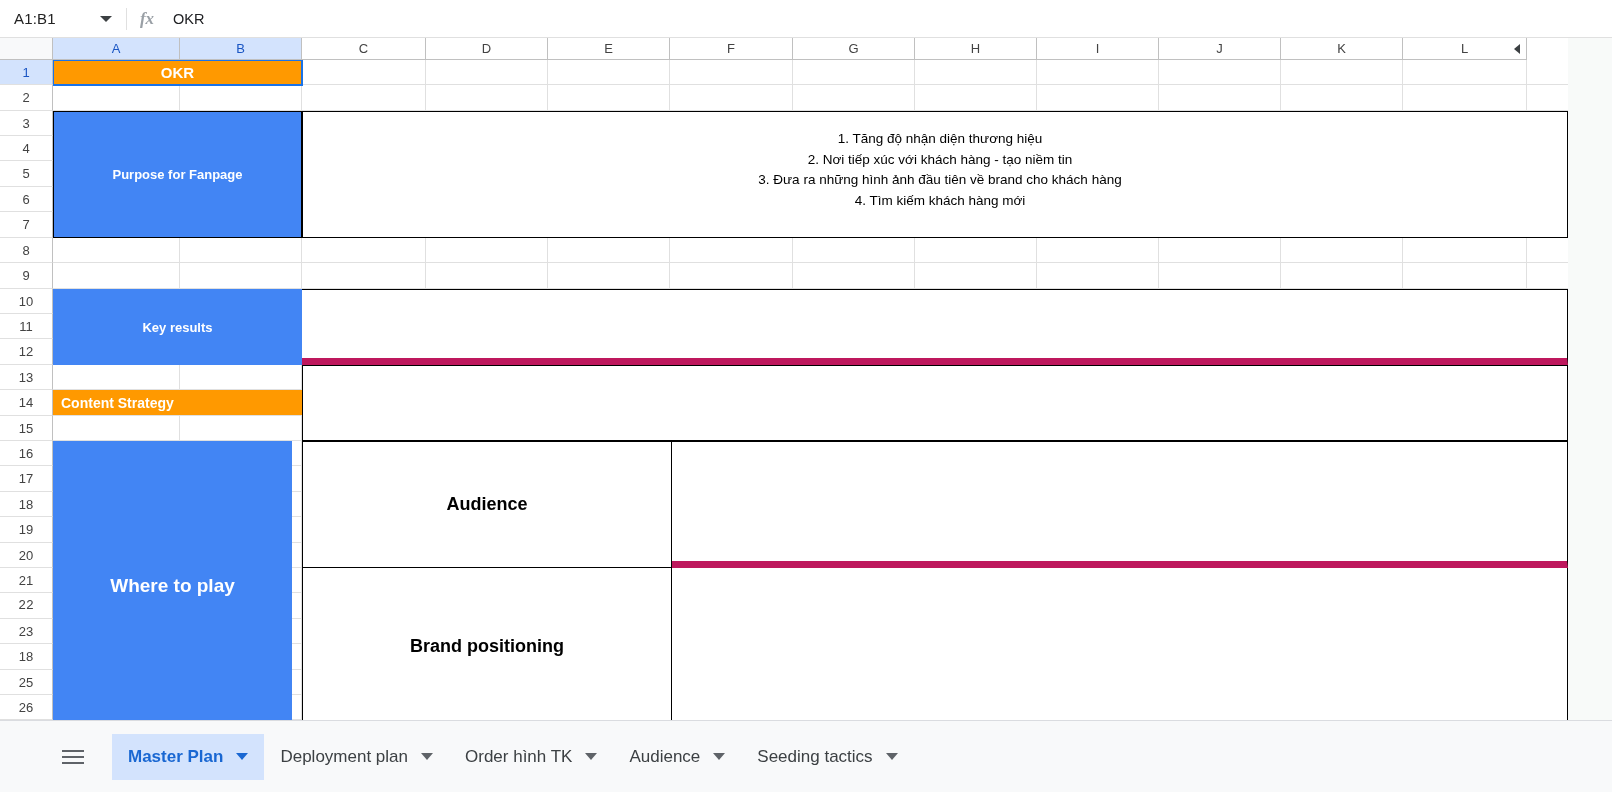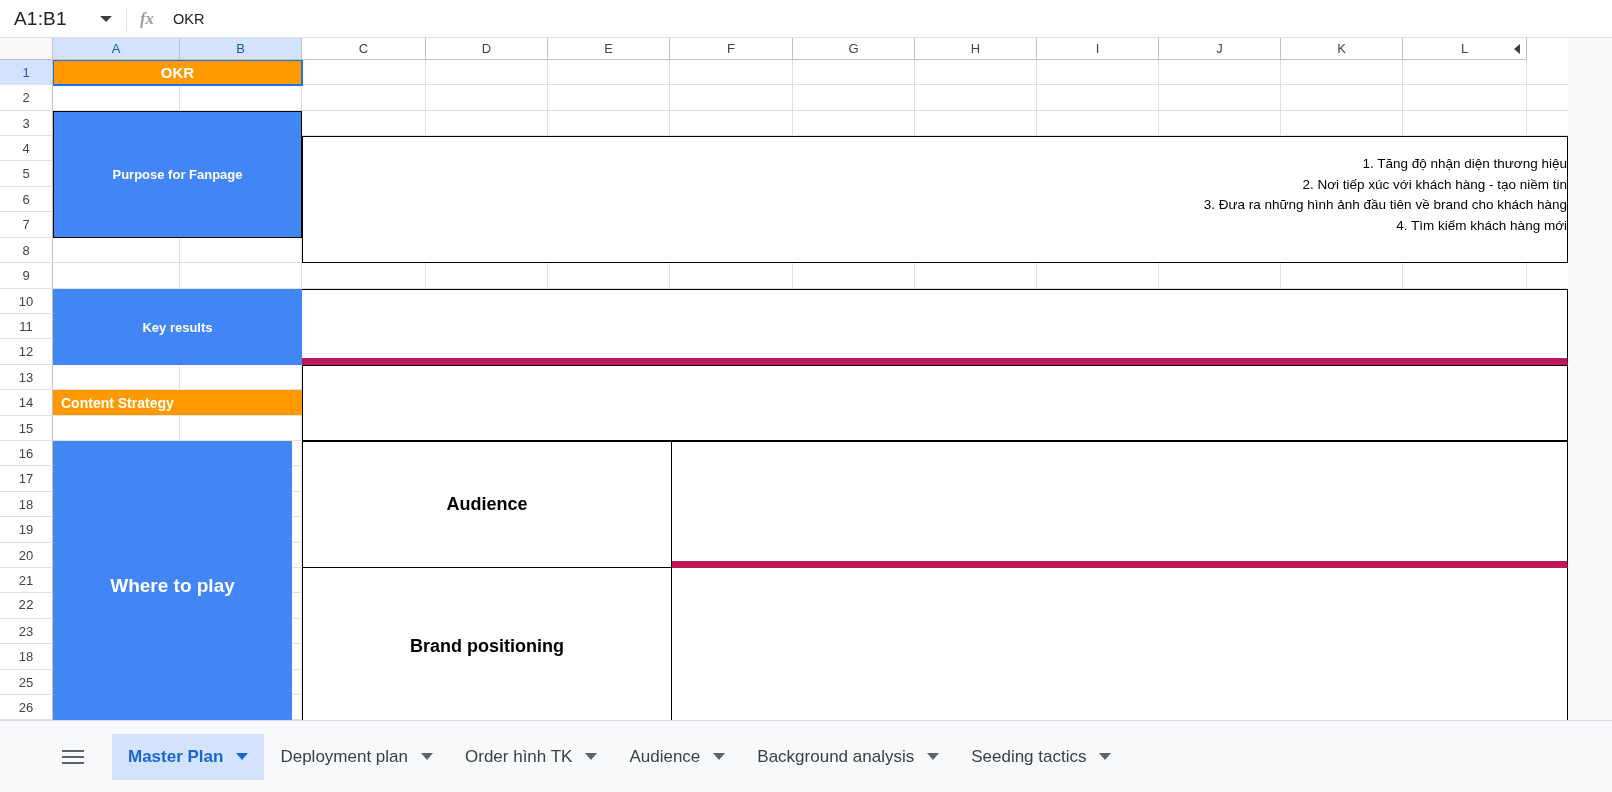--- a/index.html
+++ b/index.html
@@ -18,21 +18,21 @@
     border-bottom: 1px solid #e0e0e0;
     display: flex; align-items: center;
   }
   #name-box {
     width: 126px; height: 38px;
     display: flex; align-items: center;
     padding-left: 14px;
     position: relative;
   }
   #name-box-value {
-    font-size: 19px; color: #222; letter-spacing: .2px;
+    font-size: 15px; color: #222; letter-spacing: .2px;
   }
   #name-box-caret {
     position: absolute; right: 14px; top: 50%;
     transform: translateY(-50%);
     width: 0; height: 0;
     border-left: 6px solid transparent;
     border-right: 6px solid transparent;
     border-top: 6px solid #3c4043;
   }
   #fx-divider {
@@ -128,21 +128,21 @@
 
   .fill-orange { background: #ff9900; }
   .fill-blue   { background: #4285f4; }
   .fill-white  { background: #ffffff; }
 
   .t-white  { color: #ffffff; }
   .t-black  { color: #000000; }
   .bold     { font-weight: 700; }
   .ctr  { align-items: center; justify-content: center; text-align: center; }
   .lft  { align-items: center; justify-content: flex-start; text-align: left; }
-  .tl   { align-items: flex-start; justify-content: flex-start; text-align: right; margin-top: 25px; }
+  .tl   { align-items: flex-start; justify-content: flex-start; text-align: center; }
 
   .bd-black { border: 1px solid #000; }
   .bd-b-black { border-bottom: 7px solid #be185d; }
   .bd-r-black { border-right: 1px solid #000; }
   .bd-t-black { border-top: 1px solid #000; }
   .bd-l-black { border-left: 1px solid #000; }
 
   
   #selection-ring {
     position: absolute;
@@ -447,21 +447,17 @@
       </div>
       <div class="sheet-tab">
         <span>Order hình TK</span>
         <span class="tab-caret"></span>
       </div>
       <div class="sheet-tab">
         <span>Audience</span>
         <span class="tab-caret"></span>
       </div>
       <div class="sheet-tab">
-        <span>Background analysis</span>
-        <span class="tab-caret"></span>
-      </div>
-      <div class="sheet-tab">
         <span>Seeding tactics</span>
         <span class="tab-caret"></span>
       </div>
     </div>
 </div>
 
 </body></html>

